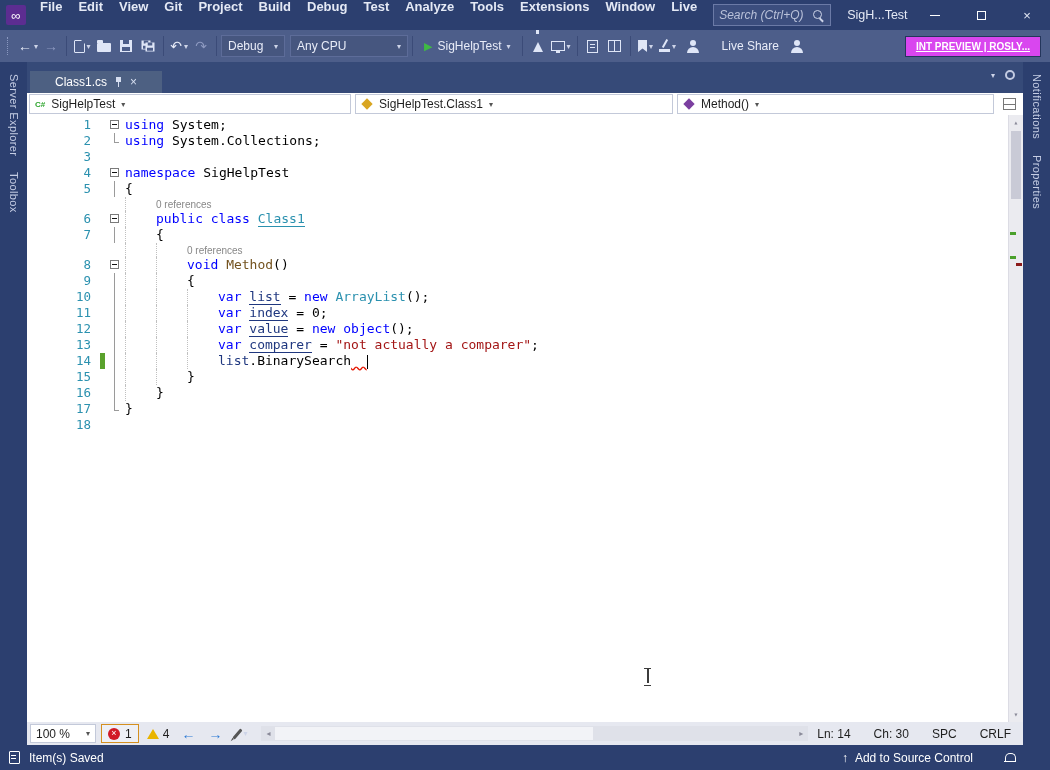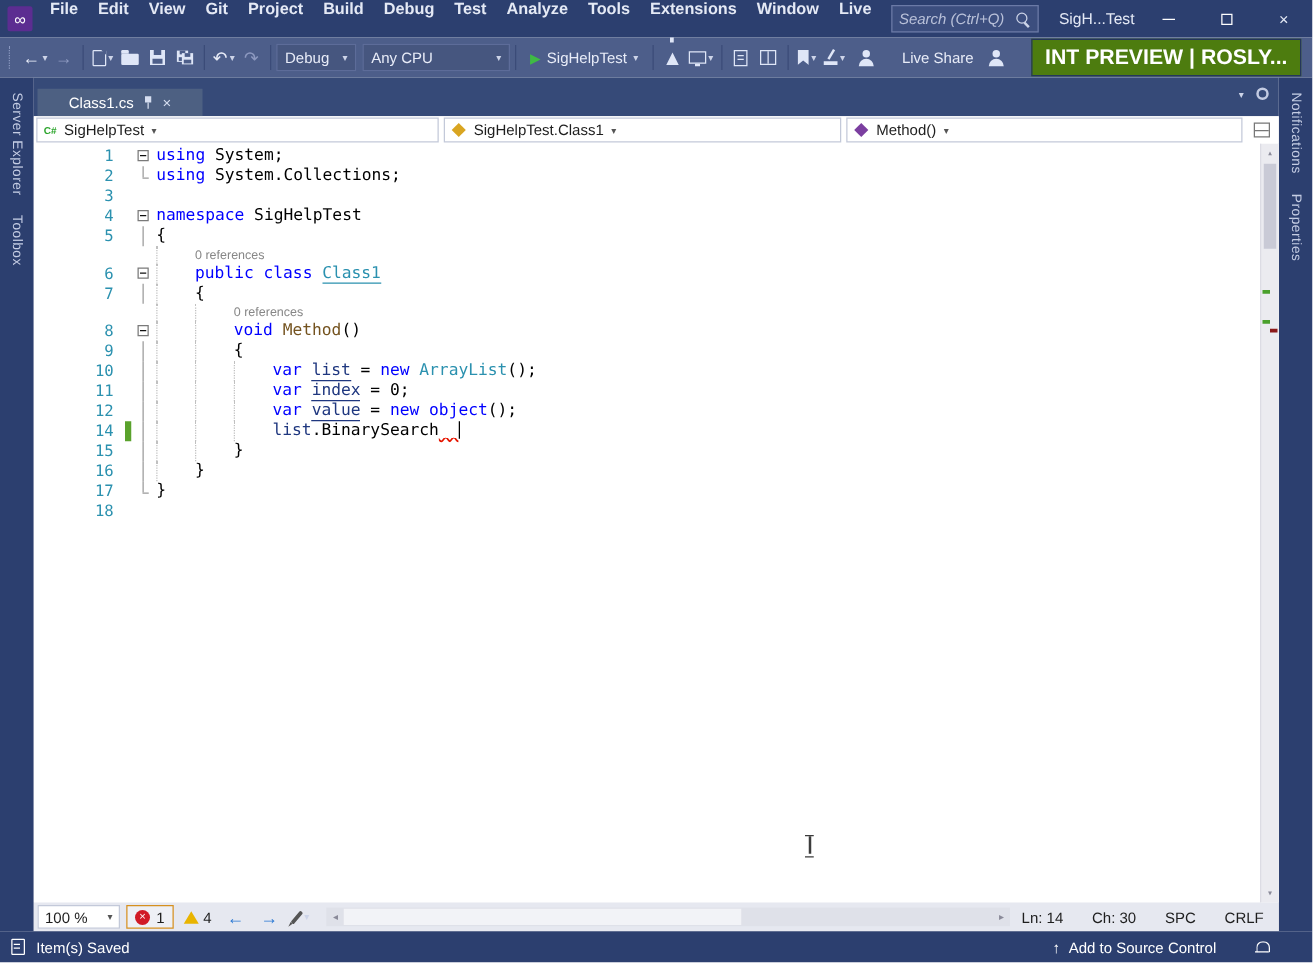--- a/index.html
+++ b/index.html
@@ -31,21 +31,21 @@
   .tb-btn { height:24px; min-width:22px; display:flex; align-items:center; justify-content:center; gap:2px; padding:0 2px; font-size:14px; }
   .chev { font-size:8px; color:#cdd4e8; }
   .disabled { color:#8d99c0; }
   .combo { height:22px; background:#46567f; border:1px solid #5d6c99; display:flex; align-items:center; font-size:12px; padding:0 6px; gap:6px; color:#e8ecf8; }
   .combo .chev { margin-left:auto; }
   .combo-debug { width:64px; margin-right:5px; }
   .combo-platform { width:118px; }
   .start-btn { height:24px; display:flex; align-items:center; gap:5px; padding:0 7px; font-size:12px; }
   .play-glyph { color:#3fba44; font-size:11px; }
   .live-share { display:flex; align-items:center; gap:22px; font-size:12px; padding:0 7px; height:24px; }
-  .preview-badge { margin-left:auto; margin-right:3px; background:#4d7c0f; border:1px solid #24365c; color:#fff; font-weight:bold; font-size:17px; padding:4px 10px; white-space:nowrap; }
+  .preview-badge { margin-left:auto; margin-right:3px; background:#d946ef; border:1px solid #24365c; color:#fff; font-weight:bold; font-size:10px; padding:4px 10px; white-space:nowrap;text-decoration:underline; }
 
   
   .i-newfile { width:11px; height:13px; border:1px solid #dfe6f7; border-radius:1px; position:relative; display:block; }
   .i-newfile::after { content:""; position:absolute; right:-1px; top:-1px; border-left:4px solid transparent; border-top:4px solid #4d5e8a; }
   .i-folder { width:14px; height:9px; background:#dfe6f7; border-radius:1px; position:relative; display:block; margin-top:3px; }
   .i-folder::before { content:""; position:absolute; left:0; top:-3px; width:6px; height:3px; background:#dfe6f7; border-radius:1px 1px 0 0; }
   .i-floppy { width:12px; height:12px; background:#dfe6f7; position:relative; display:block; }
   .i-floppy::before { content:""; position:absolute; left:3px; top:0; width:6px; height:4px; background:#4d5e8a; }
   .i-floppy::after { content:""; position:absolute; left:2px; bottom:1px; width:8px; height:4px; background:#4d5e8a; }
   .i-floppy.small { transform:scale(.75); }
@@ -433,20 +433,28 @@
       </div>
       <div class="row">
         <div class="ln">12</div>
         <div class="track"></div>
         <div class="outline">
           <div class="fl"></div>
         </div>
         <div class="code"><span class="guide"></span><span class="guide"></span><span class="guide"></span><span class="tok-k">var</span><span class="tok-p"> </span><span class="tok-vu">value</span><span class="tok-p"> = </span><span class="tok-k">new</span><span class="tok-p"> </span><span class="tok-k">object</span><span class="tok-p">();</span></div>
       </div>
       <div class="row">
+        <div class="ln">13</div>
+        <div class="track"></div>
+        <div class="outline">
+          <div class="fl"></div>
+        </div>
+        <div class="code"><span class="guide"></span><span class="guide"></span><span class="guide"></span><span class="tok-k">var</span><span class="tok-p"> </span><span class="tok-vu">comparer</span><span class="tok-p"> = </span><span class="tok-s">"not actually a comparer"</span><span class="tok-p">;</span></div>
+      </div>
+      <div class="row">
         <div class="ln">14</div>
         <div class="track">
           <div class="chg"></div>
         </div>
         <div class="outline">
           <div class="fl"></div>
         </div>
         <div class="code"><span class="guide"></span><span class="guide"></span><span class="guide"></span><span class="tok-v">list</span><span class="tok-p">.</span><span class="tok-p">BinarySearch</span><span class="tok-sq">&nbsp;&nbsp;</span><span class="caret"></span></div>
       </div>
       <div class="row">

